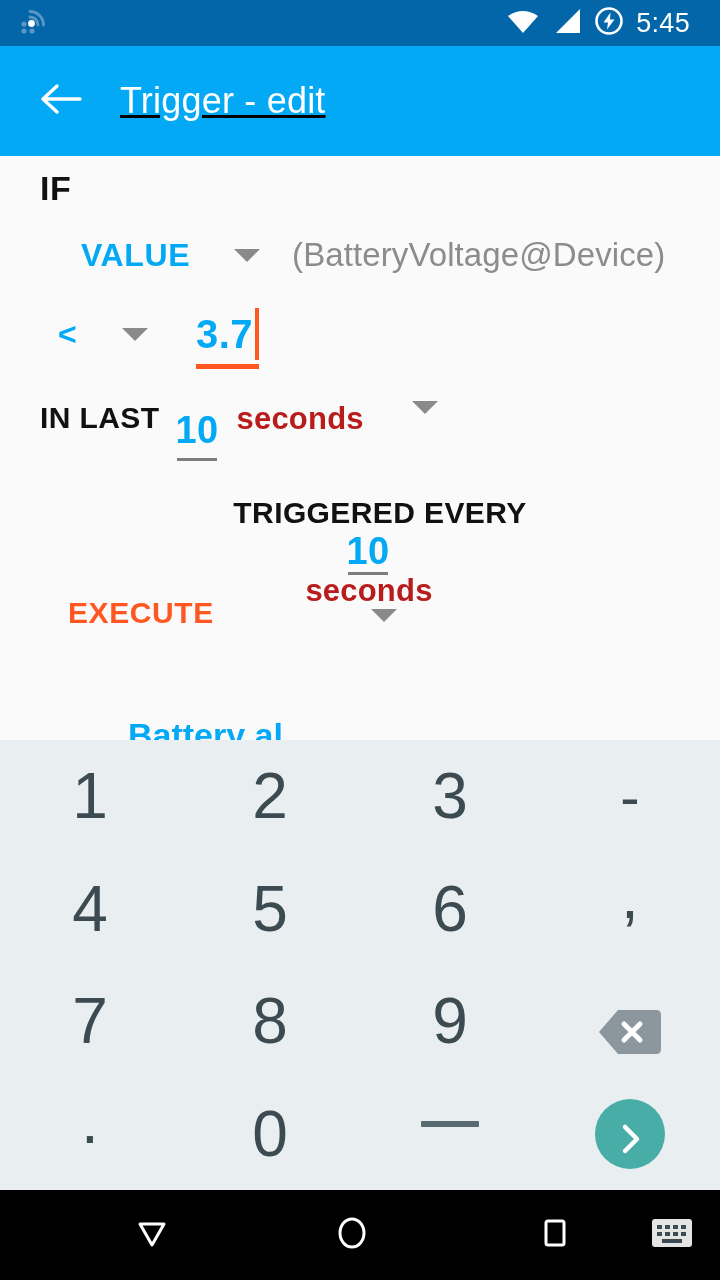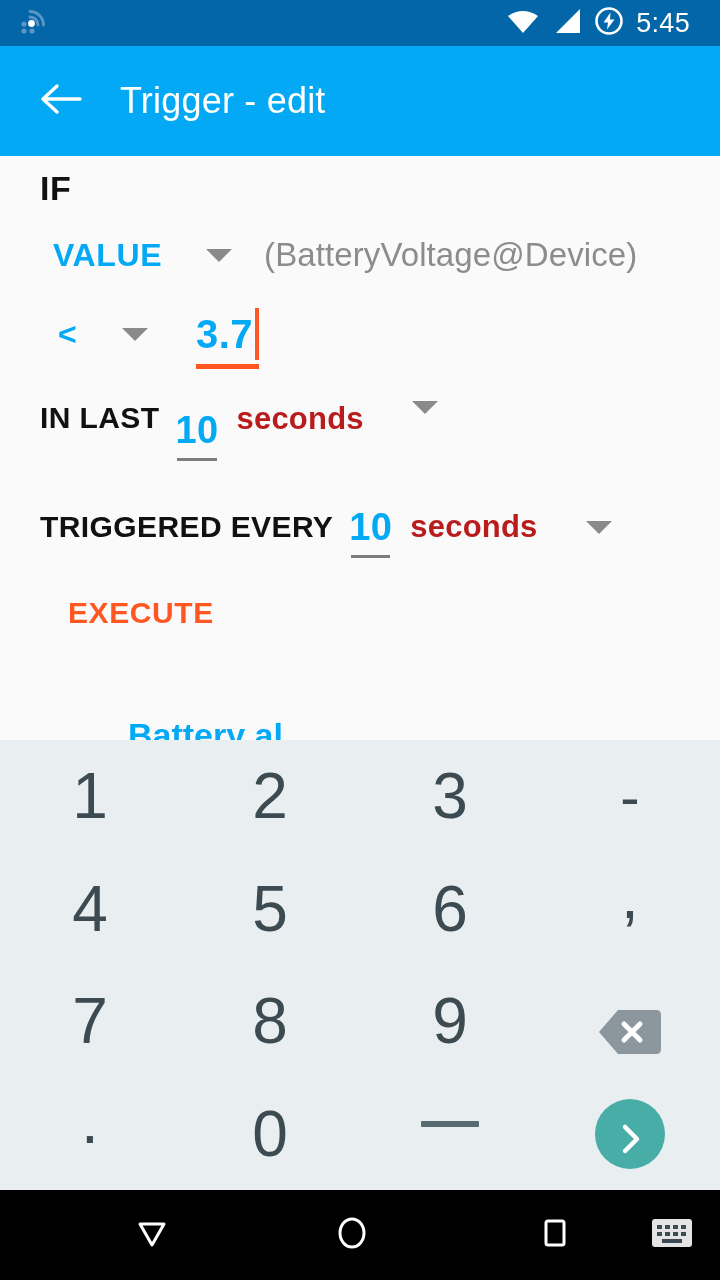--- a/index.html
+++ b/index.html
@@ -24,21 +24,21 @@
   }
   .sb-time {
     color:#ffffff; font-size:27px; letter-spacing:0.3px;
     font-family:"Liberation Sans", sans-serif;
   }
 
   
   .appbar {
     position:absolute; left:0; top:46px; width:720px; height:110px;
     background:#03a9f4;
-    display:flex; align-items:center;
+    display:flex; align-items:center;text-decoration:underline;
   }
   .appbar-back {
     width:62px; height:62px; margin-left:30px;
     display:flex; align-items:center; justify-content:center;
     cursor:pointer;
   }
   .appbar-title {
     color:#ffffff; font-size:36px; margin-left:28px;
     font-family:"Liberation Sans", sans-serif;
     letter-spacing:0.2px;
@@ -50,21 +50,21 @@
     background:#fafafa; overflow:hidden;
   }
   .if-label {
     position:absolute; left:40px; top:13px;
     font-size:34px; font-weight:bold; color:#111111;
     letter-spacing:0.5px;
   }
 
   .row-value {
     position:absolute; left:0; top:68px; width:712px; height:62px;
-    display:flex; align-items:center;
+    display:flex; align-items:center;padding-left:28px;
   }
   .val-dd {
     margin-left:53px; font-size:32px; color:#03a9f4;
     font-weight:bold; letter-spacing:0.6px; cursor:pointer;
   }
   .caret {
     width:0; height:0;
     border-left:13px solid transparent;
     border-right:13px solid transparent;
     border-top:13px solid #8a8a8a;
@@ -99,21 +99,21 @@
     position:absolute; left:0; right:0; bottom:-4px;
     height:5px; background:#ff5722;
   }
 
   .row-inlast {
     position:absolute; left:0; top:245px; width:584px; height:62px;
     display:flex; 
   }
   .row-trigevery {
     position:absolute; left:0; top:340px; width:720px; height:62px;
-    display:flex; align-items:center;
+    display:flex; align-items:center;flex-direction:column;
   }
   .kw {
     font-size:30px; font-weight:bold; color:#111111; letter-spacing:0.4px;
   }
   .numbox {
     position:relative; display:flex; align-items:center; height:58px;
   }
   .num {
     font-size:38px; color:#03a9f4; font-weight:bold; letter-spacing:0.4px;
   }

